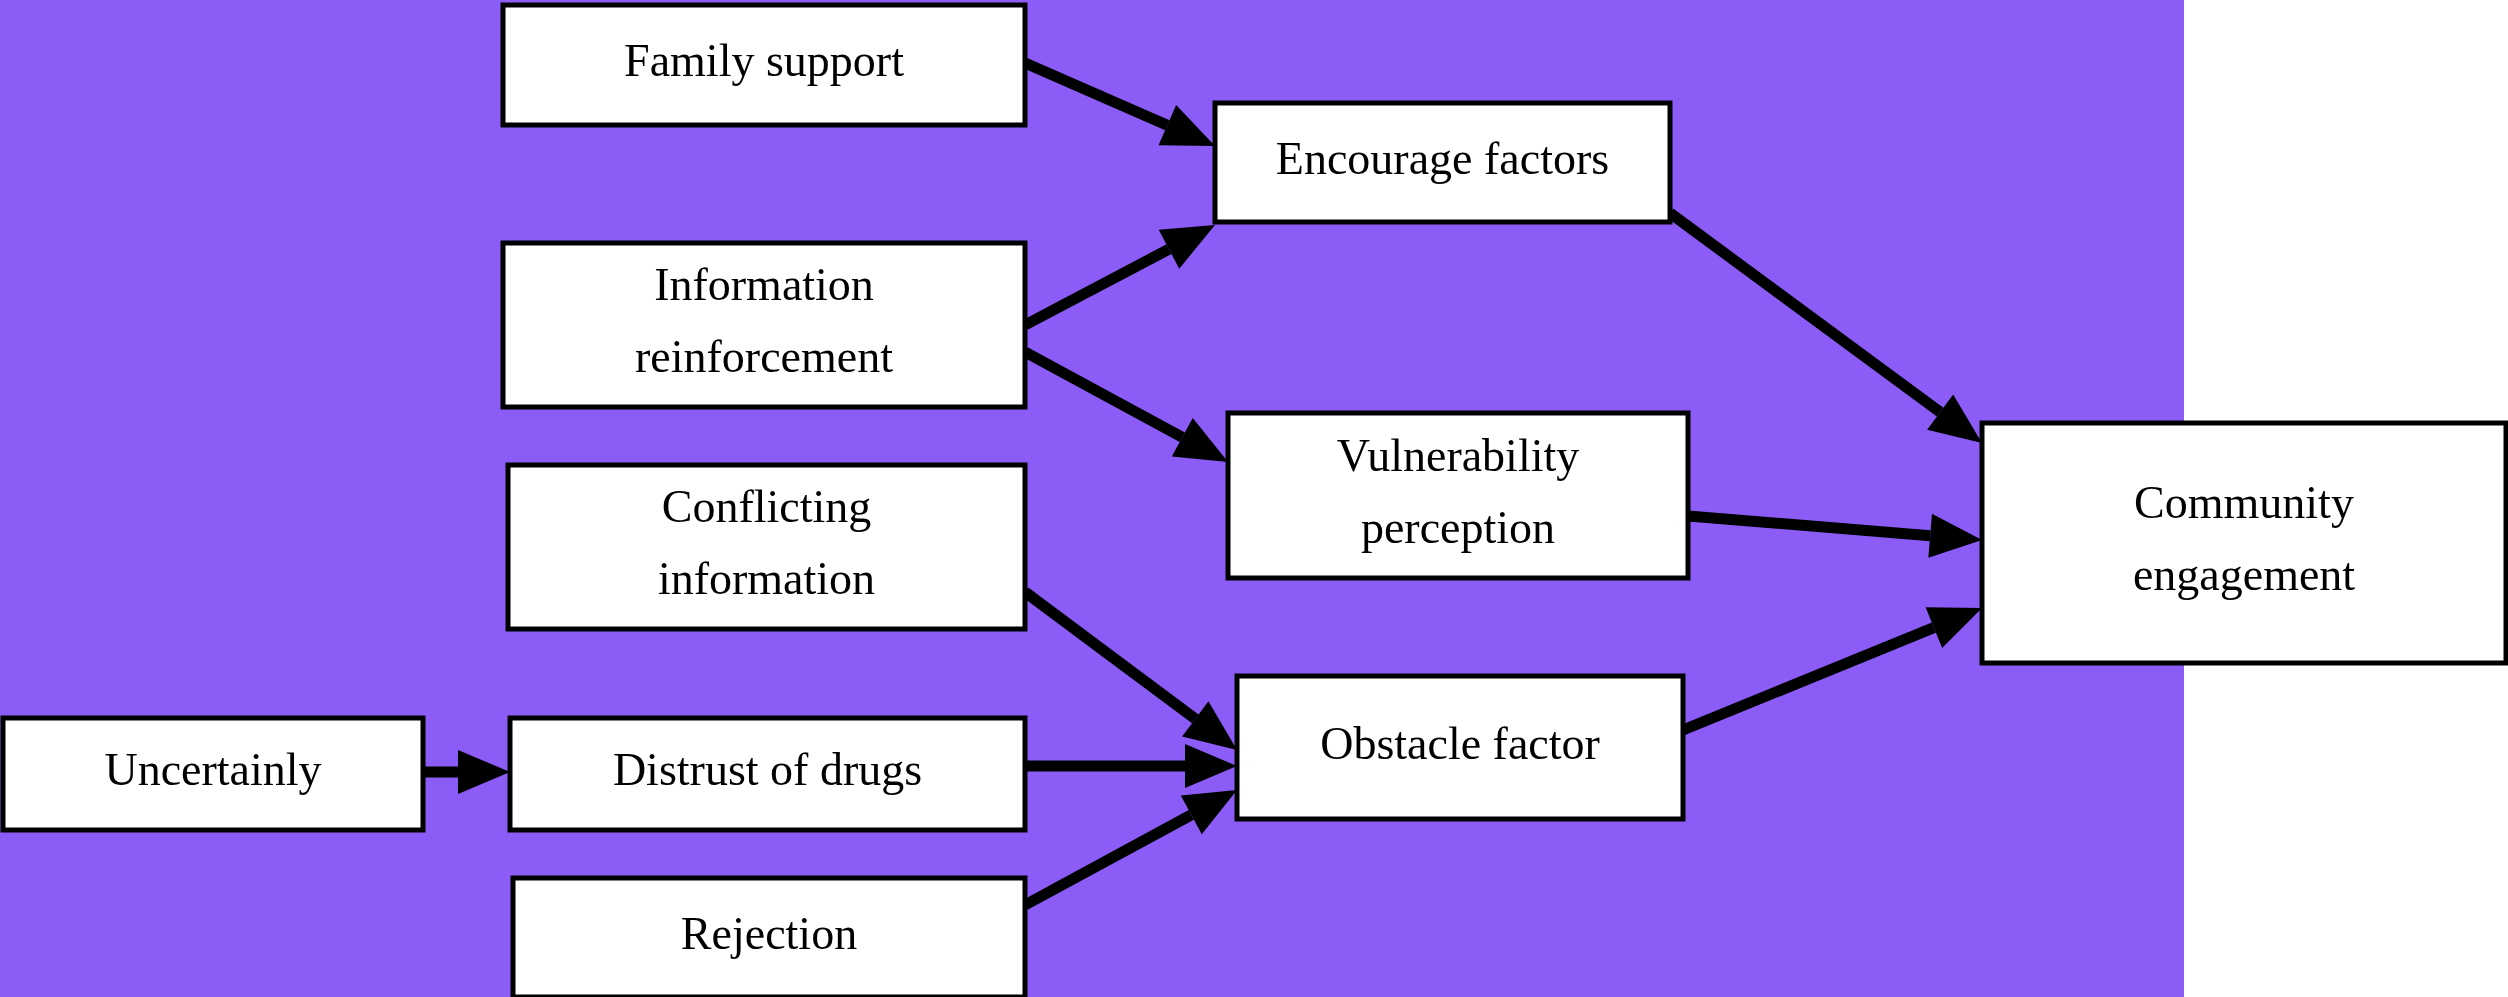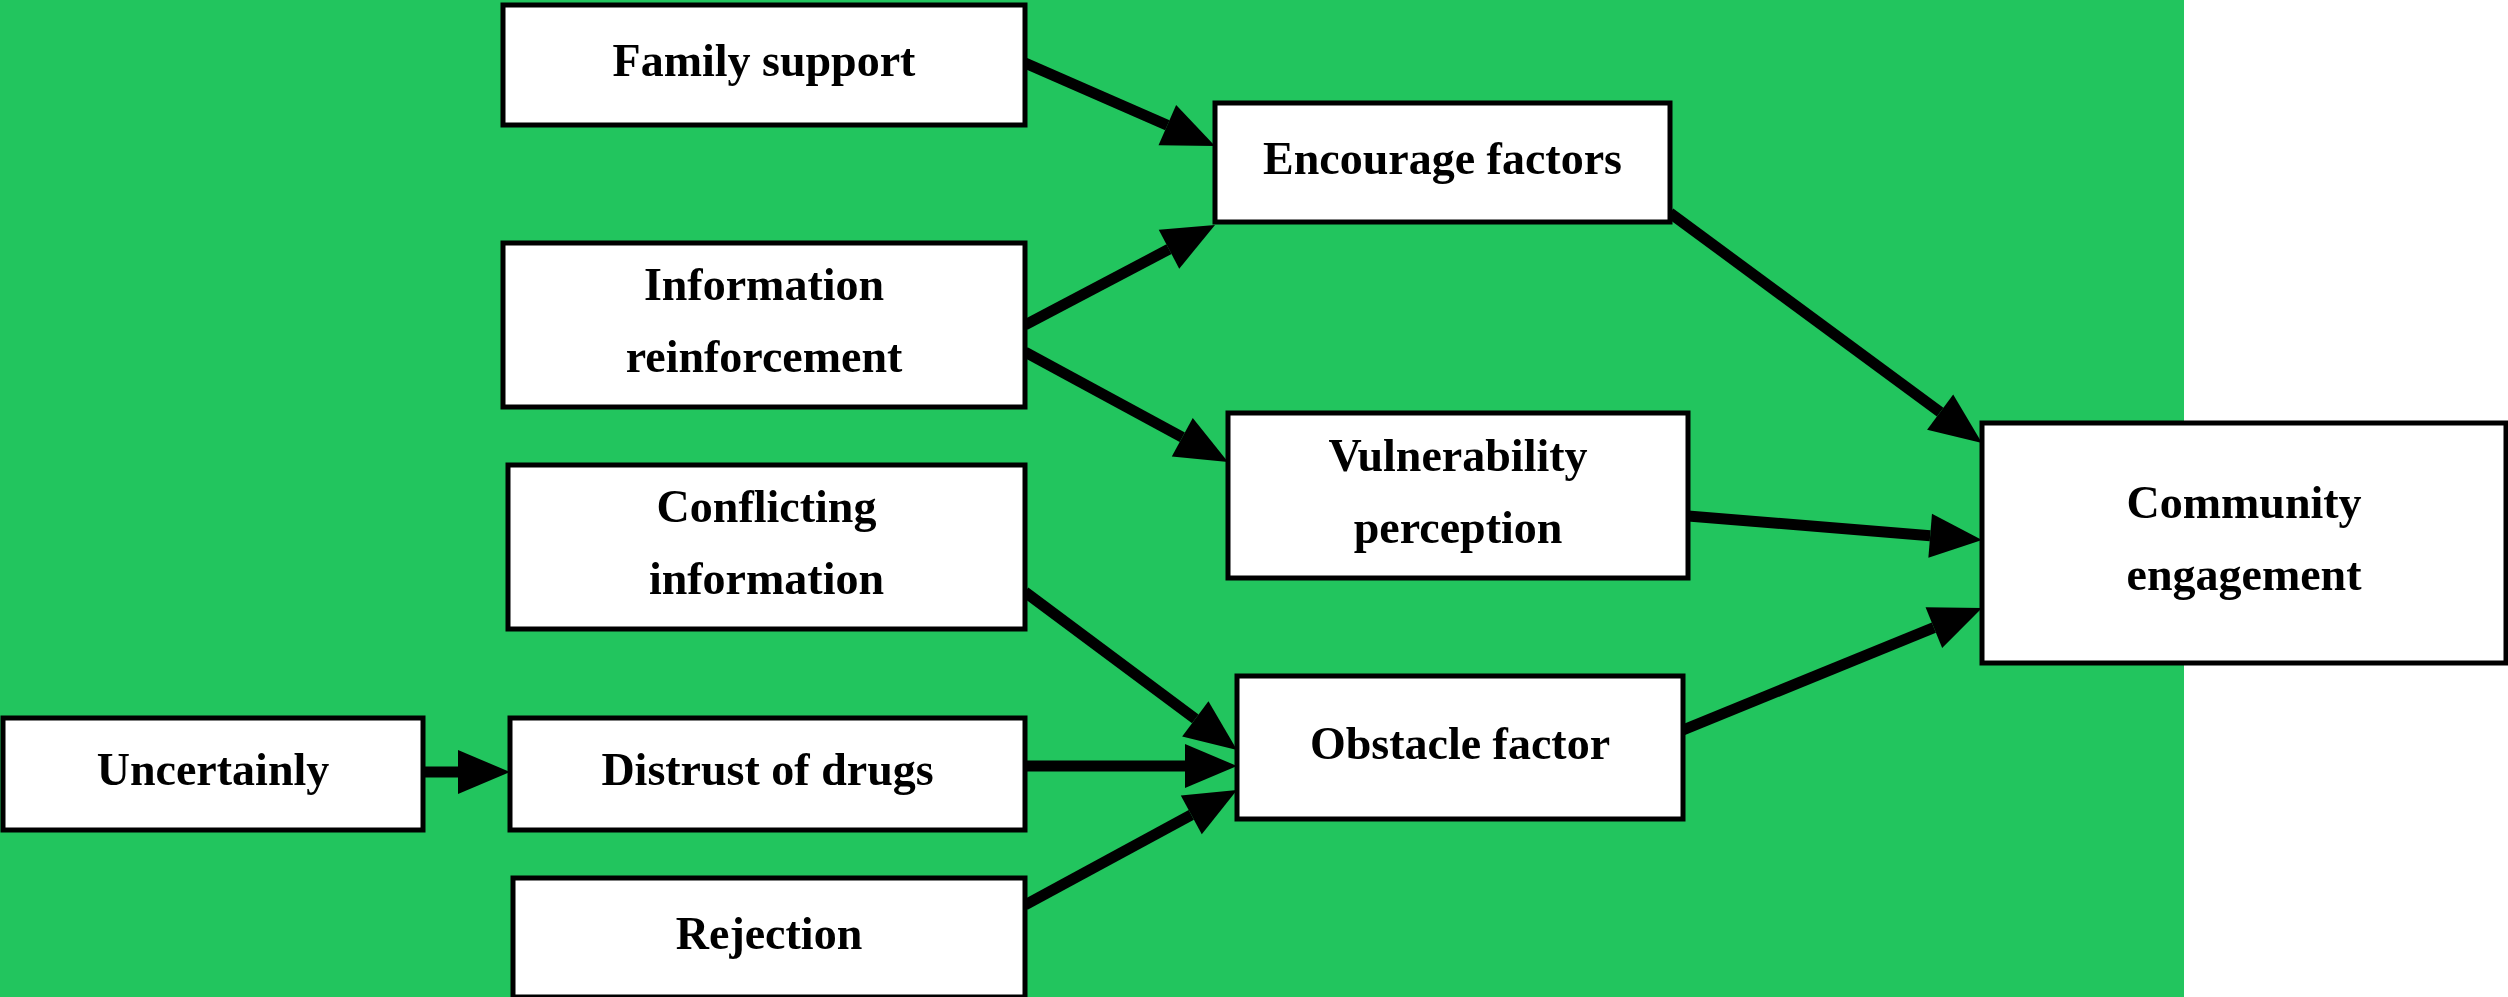--- a/index.html
+++ b/index.html
@@ -11,22 +11,21 @@
   body {
     width: 2508px;
     height: 997px;
     overflow: hidden;
     font-family: "Liberation Serif", "DejaVu Serif", serif;
   }
   #diagram-root {
     position: relative;
     width: 2184px;
     height: 997px;
-    background: #22c55e;
-    font-weight: bold;
+    background: #8b5cf6;
   }
   svg#diagram-canvas {
     position: absolute;
     top: 0;
     left: 0;
     width: 2508px;
     height: 997px;
     display: block;
   }
   .node-rect {

